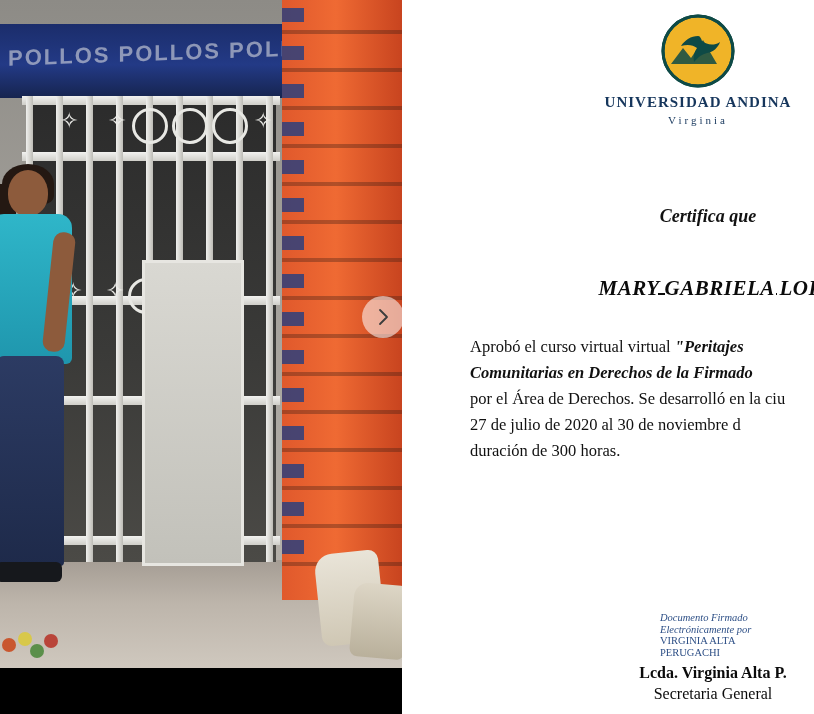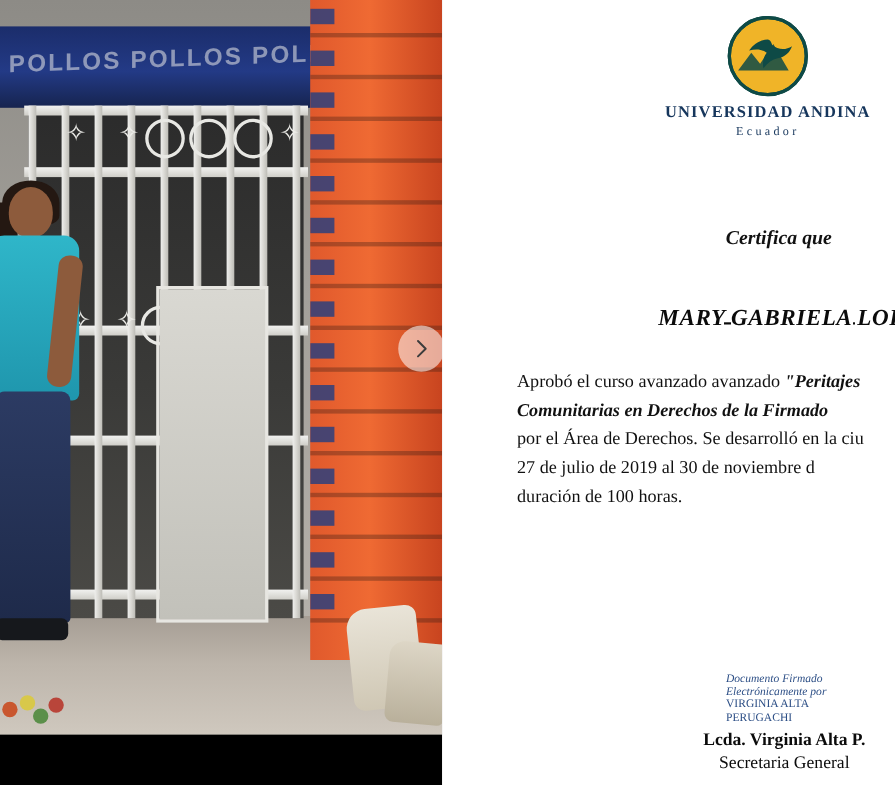--- a/index.html
+++ b/index.html
@@ -450,33 +450,33 @@
       <div class="logo-wrap">
         <div class="logo-mark">
           <svg width="74" height="74" viewBox="0 0 74 74" aria-hidden="true">
             <circle cx="37" cy="37" r="35" fill="#f0b428" stroke="#0e4a46" stroke-width="3"></circle>
             <path d="M10 50 L22 34 L30 44 L42 26 L56 50 Z" fill="#0e4a46" opacity="0.85"></path>
             <path d="M37 22 C30 22 24 26 20 32 C27 30 32 31 36 34 C33 38 32 43 33 48 C37 43 41 40 46 39 C52 38 57 34 59 28 C53 32 46 31 41 27 C40 24 39 22 37 22 Z" fill="#0e4a46"></path>
             <circle cx="37" cy="37" r="35" fill="none" stroke="#0e4a46" stroke-width="3"></circle>
           </svg>
         </div>
         <div class="logo-text1">UNIVERSIDAD ANDINA</div>
-        <div class="logo-sub">Ecuador</div>
+        <div class="logo-sub">Virginia</div>
       </div>
 
       <div class="certifica">Certifica que</div>
 
       <div class="recipient">MARY GABRIELA LOPEZ DE</div>
 
       <div class="body-text">
-        <span>Aprobó el curso avanzado avanzado </span><span class="em">"Peritajes</span><br>
+        <span>Aprobó el curso virtual virtual </span><span class="em">"Peritajes</span><br>
         <span class="em">Comunitarias en Derechos de la Firmado</span><br>
         <span>por el Área de Derechos. Se desarrolló en la ciu</span><br>
-        <span>27 de julio de 2019 al 30 de noviembre d</span><br>
-        <span>duración de 100 horas.</span>
+        <span>27 de julio de 2020 al 30 de noviembre d</span><br>
+        <span>duración de 300 horas.</span>
       </div>
 
       <div class="place-date">Quito, 1</div>
 
       <div class="esign">
         <div>Documento Firmado</div>
         <div>Electrónicamente por</div>
         <div class="nm">VIRGINIA ALTA</div>
         <div class="nm">PERUGACHI</div>
       </div>

